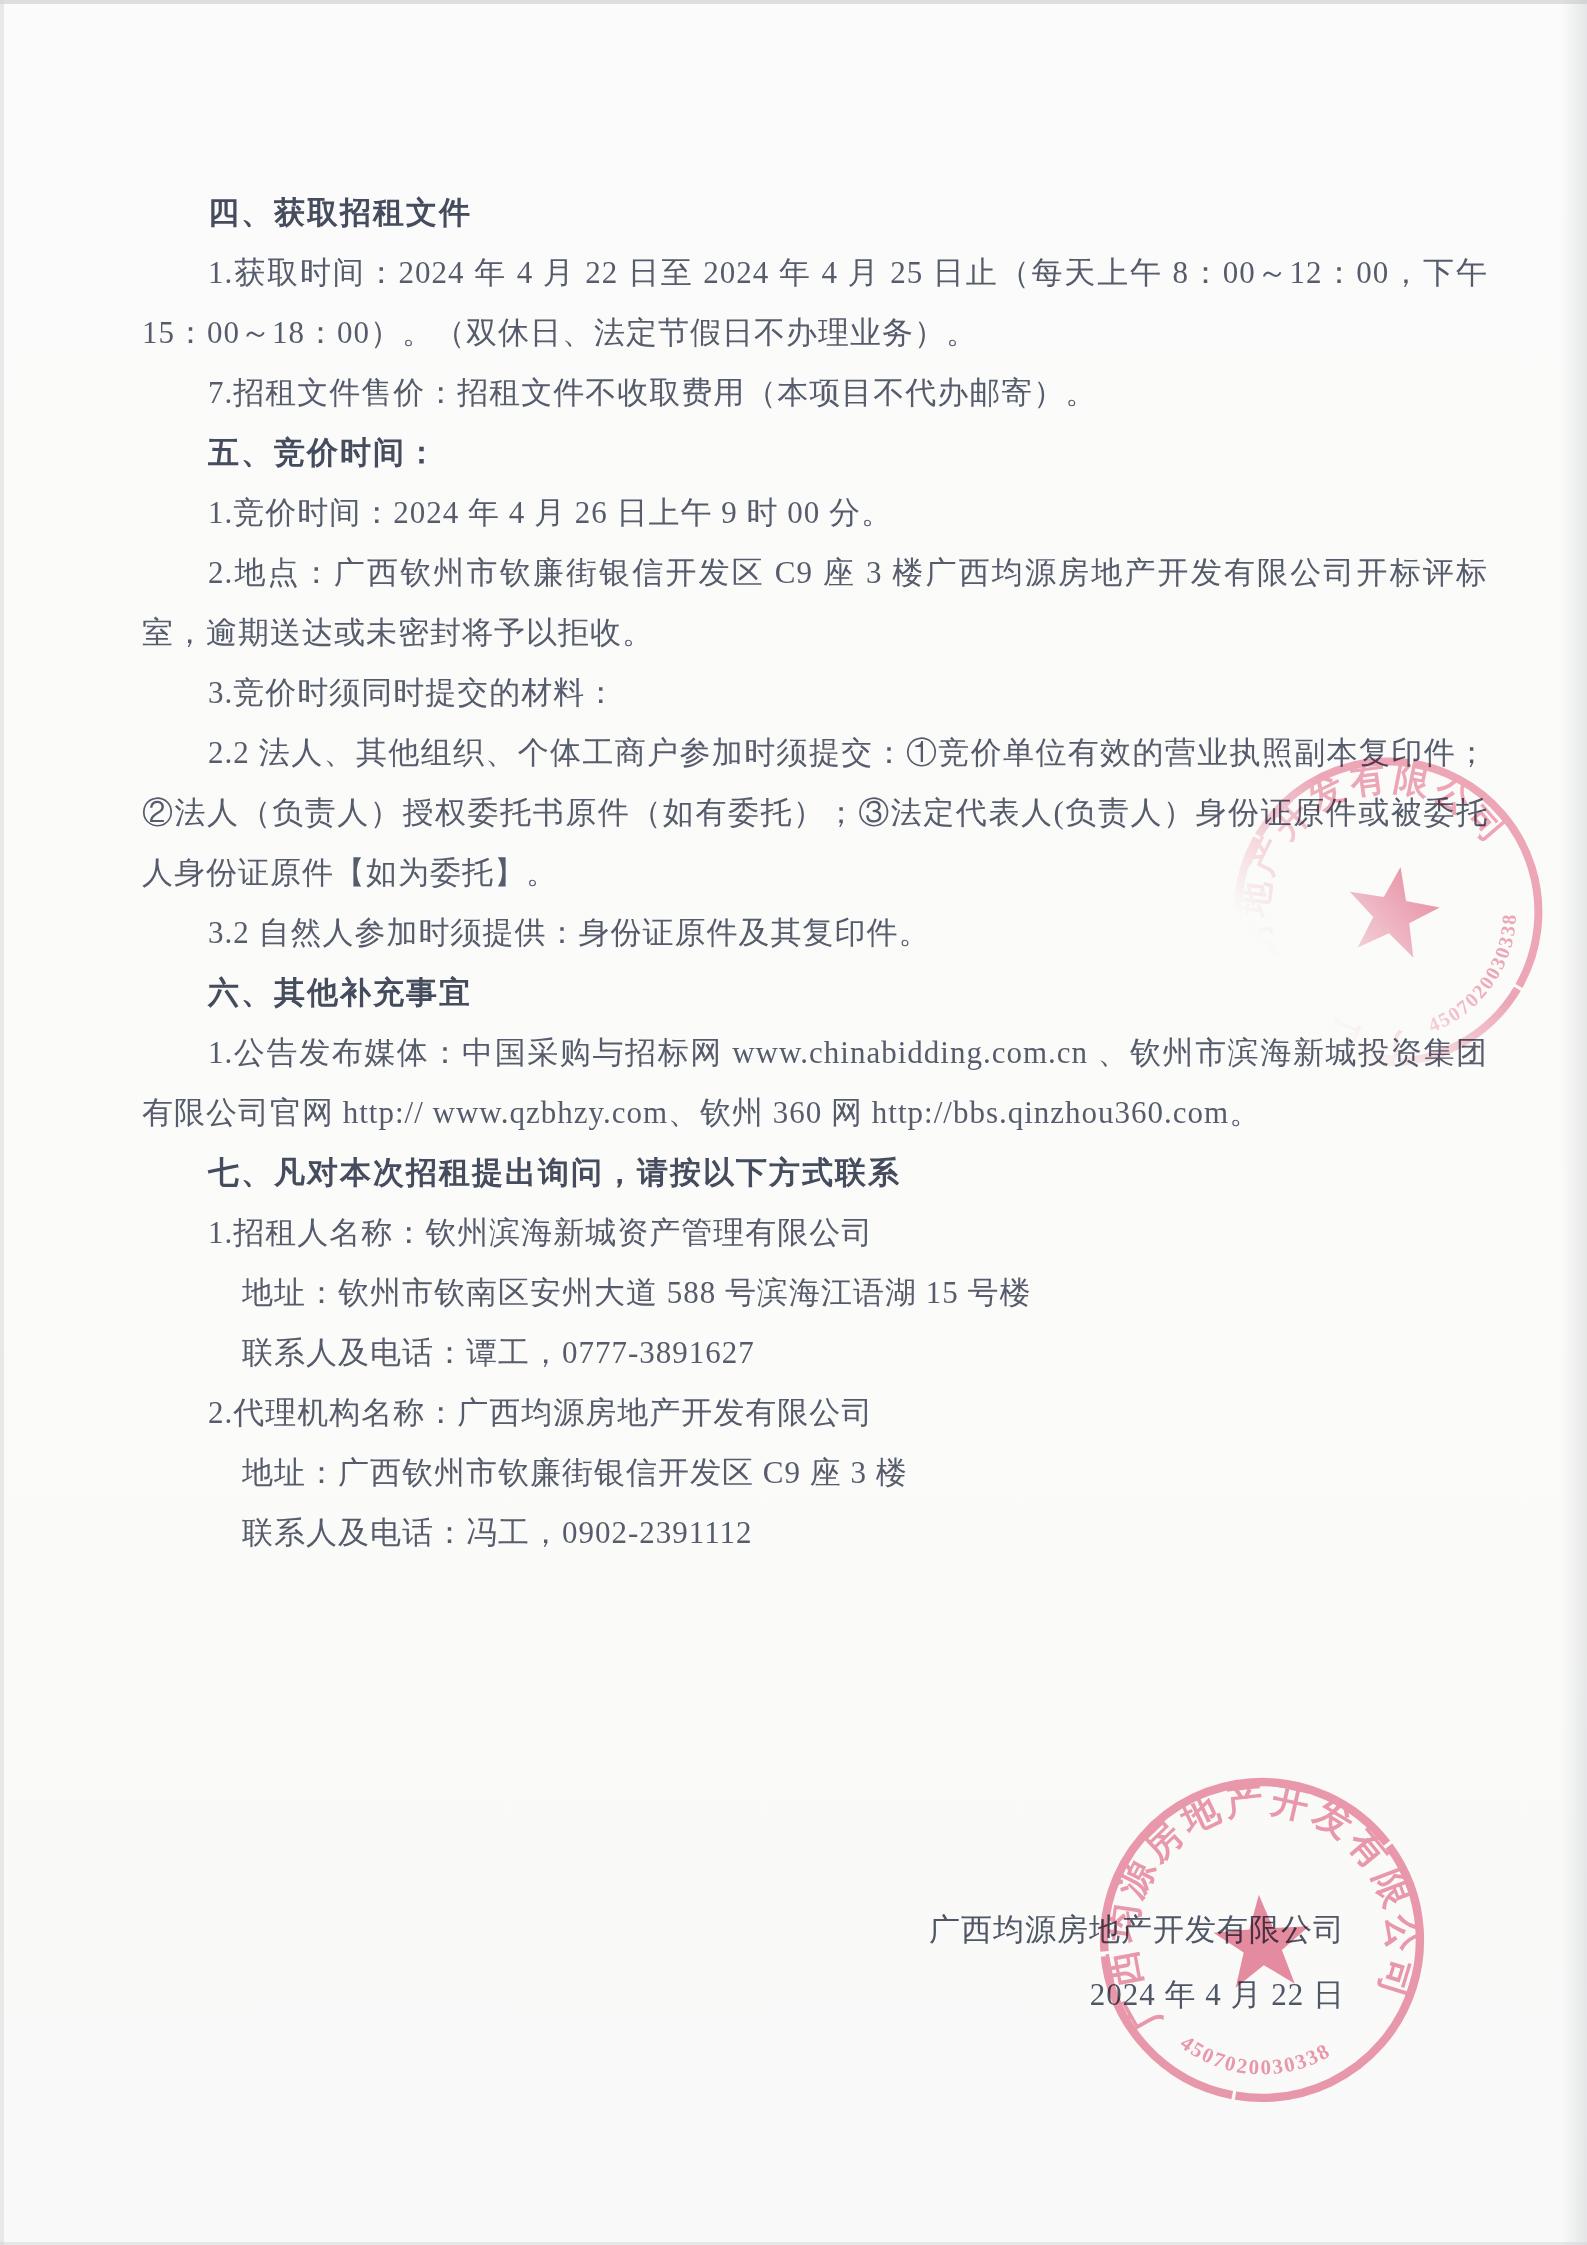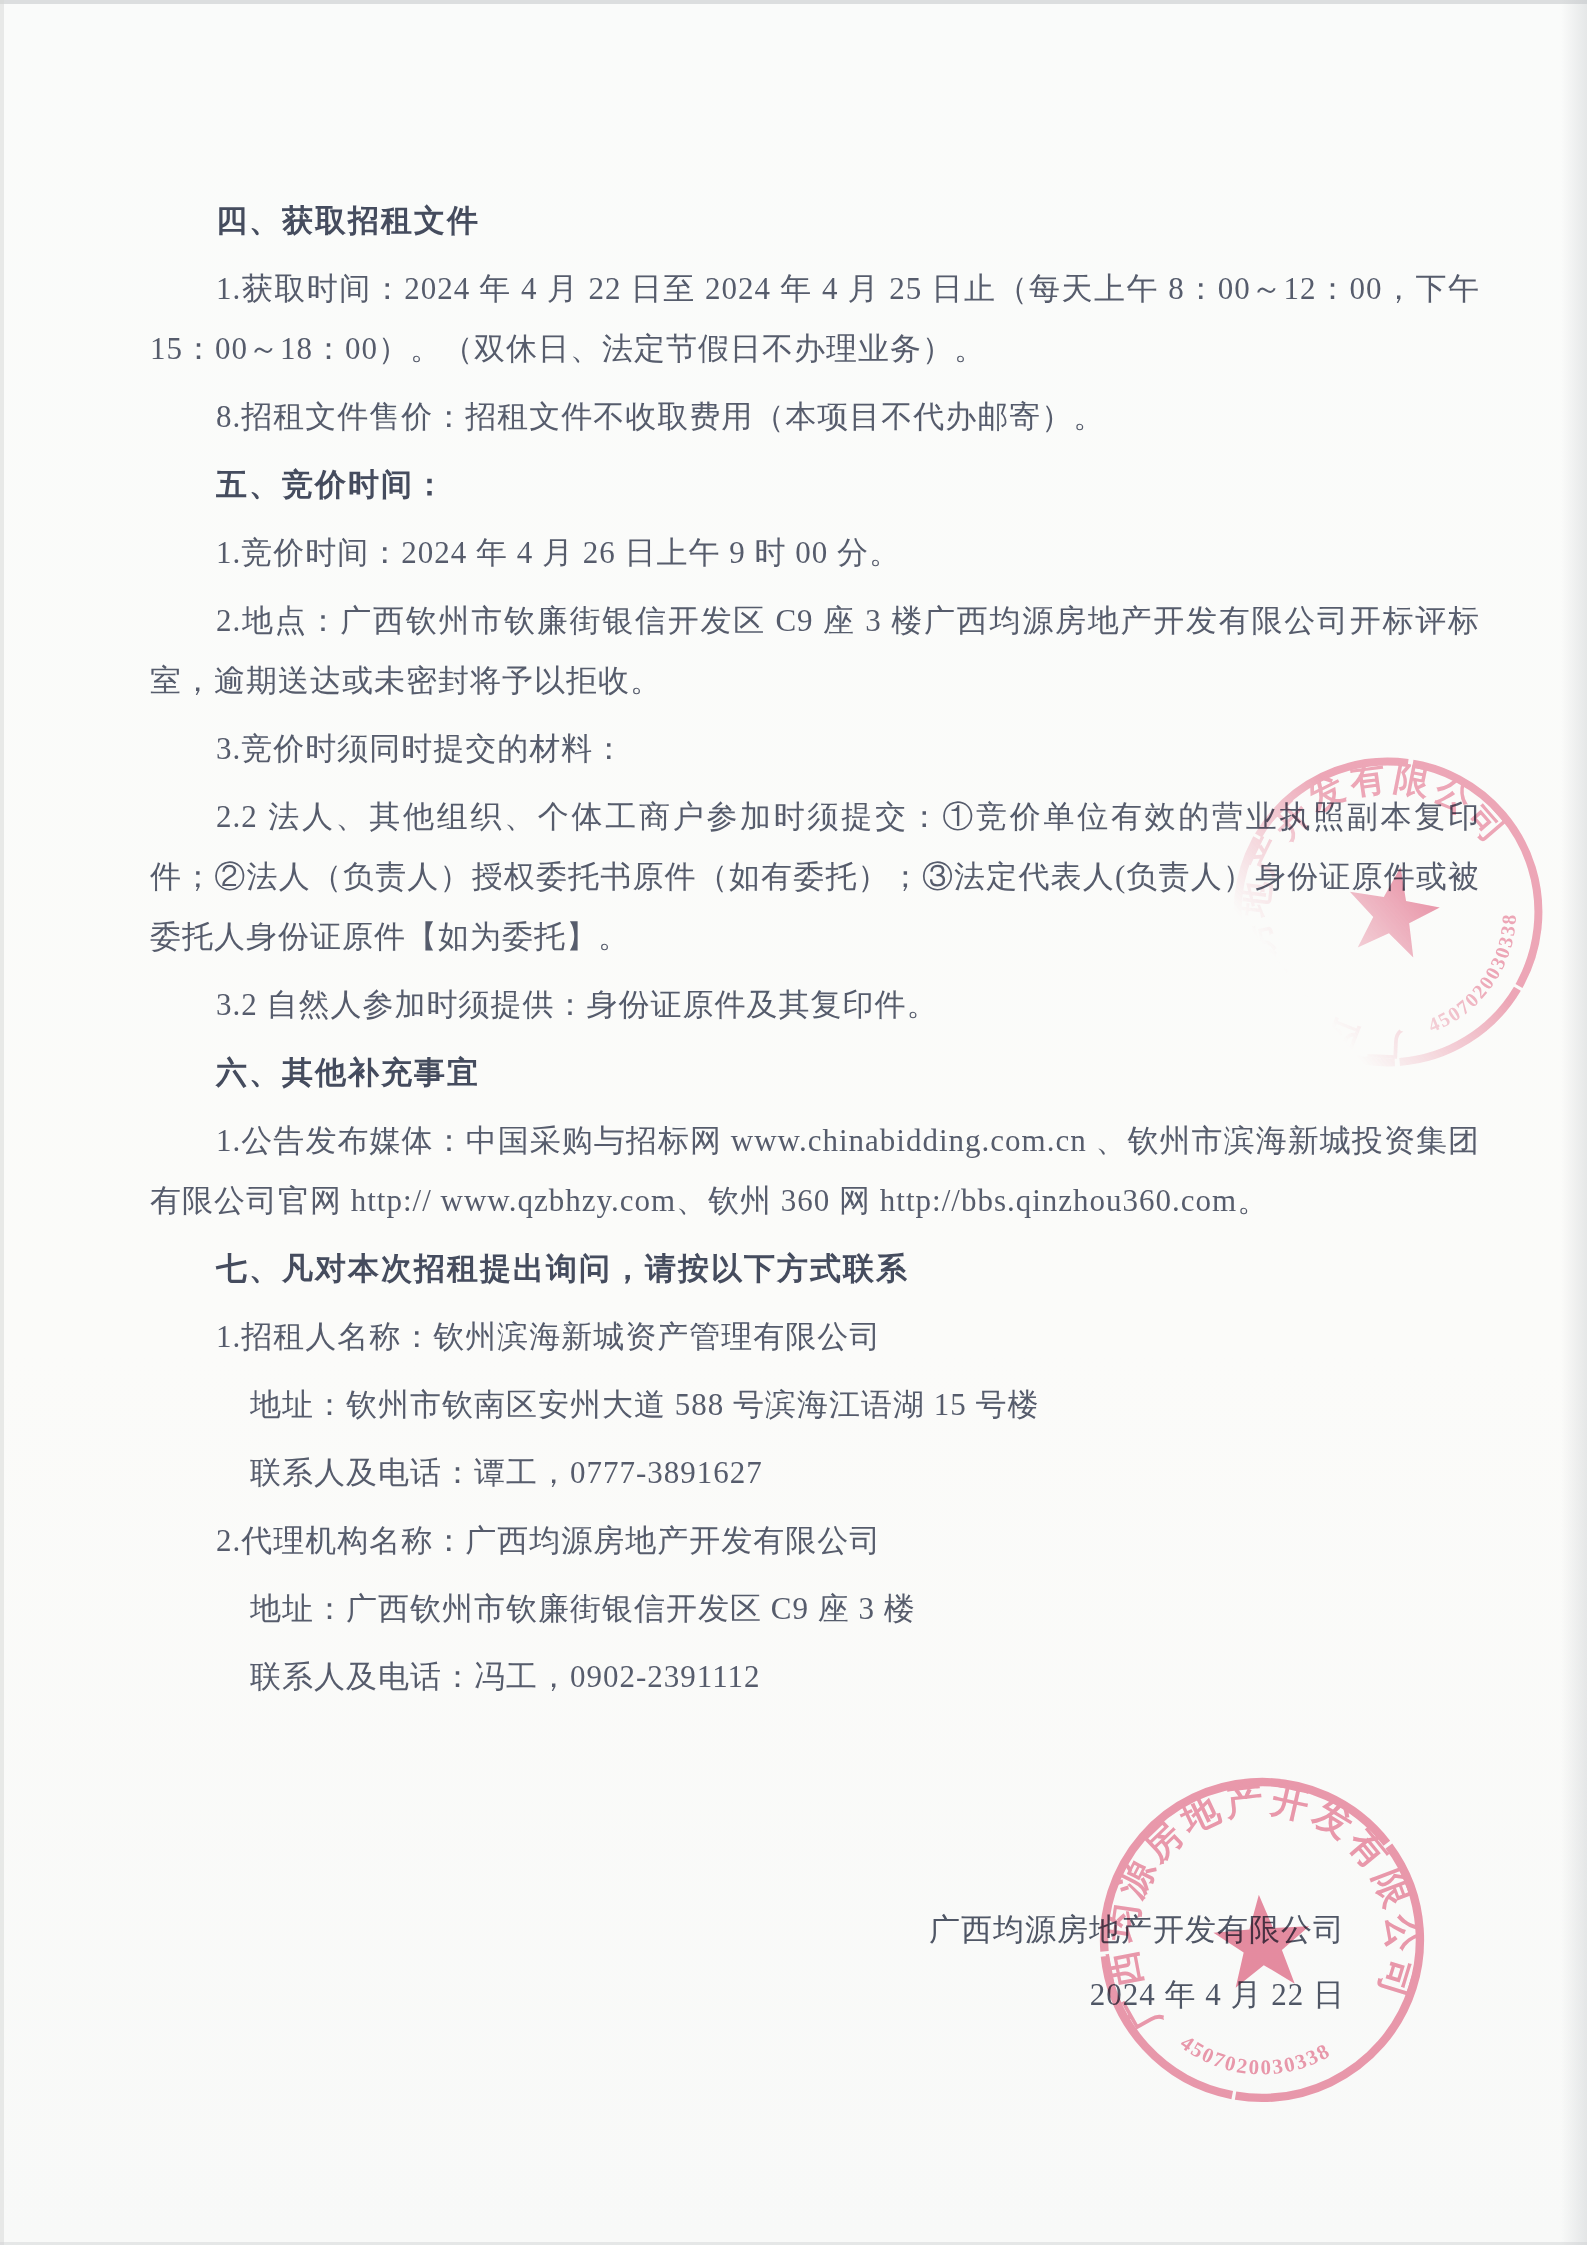--- a/index.html
+++ b/index.html
@@ -17,21 +17,21 @@
   .edge-right{position:absolute;right:0;top:0;width:26px;height:100%;
     background:linear-gradient(to right,rgba(0,0,0,0),rgba(190,194,198,.35));}
   .edge-bottom{position:absolute;left:0;bottom:0;width:100%;height:3px;background:#cfd1d2;opacity:.45;}
 
   
   .doc{
     position:absolute;left:142px;top:183px;width:1346px;
     color:#565c6c;font-size:31px;line-height:60px;
     letter-spacing:1px;text-align:justify;
   }
-  .doc p{margin:8px;text-indent:66px;}
+  .doc p{margin:0;text-indent:66px;}
   .doc p.h{font-weight:bold;color:#454c5e;letter-spacing:2px;}
   .doc p.addr{text-indent:100px;}
 
   .footer{
     position:absolute;right:242px;top:1897px;
     text-align:right;color:#4f5665;
     font-size:31px;line-height:65px;letter-spacing:1px;
   }
   .footer .company-line{white-space:nowrap;}
   .footer .date-line{white-space:nowrap;}
@@ -51,21 +51,21 @@
 
 <div class="page">
   <div class="edge-top"></div>
   <div class="edge-left"></div>
   <div class="edge-right"></div>
   <div class="edge-bottom"></div>
 
   <div class="doc">
     <p class="h">四、获取招租文件</p>
     <p class="p">1.获取时间：2024 年 4 月 22 日至 2024 年 4 月 25 日止（每天上午 8：00～12：00，下午 15：00～18：00）。（双休日、法定节假日不办理业务）。</p>
-    <p class="p">8.招租文件售价：招租文件不收取费用（本项目不代办邮寄）。</p>
+    <p class="p">7.招租文件售价：招租文件不收取费用（本项目不代办邮寄）。</p>
     <p class="h">五、竞价时间：</p>
     <p class="p">1.竞价时间：2024 年 4 月 26 日上午 9 时 00 分。</p>
     <p class="p">2.地点：广西钦州市钦廉街银信开发区 C9 座 3 楼广西均源房地产开发有限公司开标评标室，逾期送达或未密封将予以拒收。</p>
     <p class="p">3.竞价时须同时提交的材料：</p>
     <p class="p">2.2 法人、其他组织、个体工商户参加时须提交：①竞价单位有效的营业执照副本复印件；②法人（负责人）授权委托书原件（如有委托）；③法定代表人(负责人）身份证原件或被委托人身份证原件【如为委托】。</p>
     <p class="p">3.2 自然人参加时须提供：身份证原件及其复印件。</p>
     <p class="h">六、其他补充事宜</p>
     <p class="p">1.公告发布媒体：中国采购与招标网 www.chinabidding.com.cn 、钦州市滨海新城投资集团有限公司官网 http:// www.qzbhzy.com、钦州 360 网 http://bbs.qinzhou360.com。</p>
     <p class="h">七、凡对本次招租提出询问，请按以下方式联系</p>
     <p class="p">1.招租人名称：钦州滨海新城资产管理有限公司</p>

